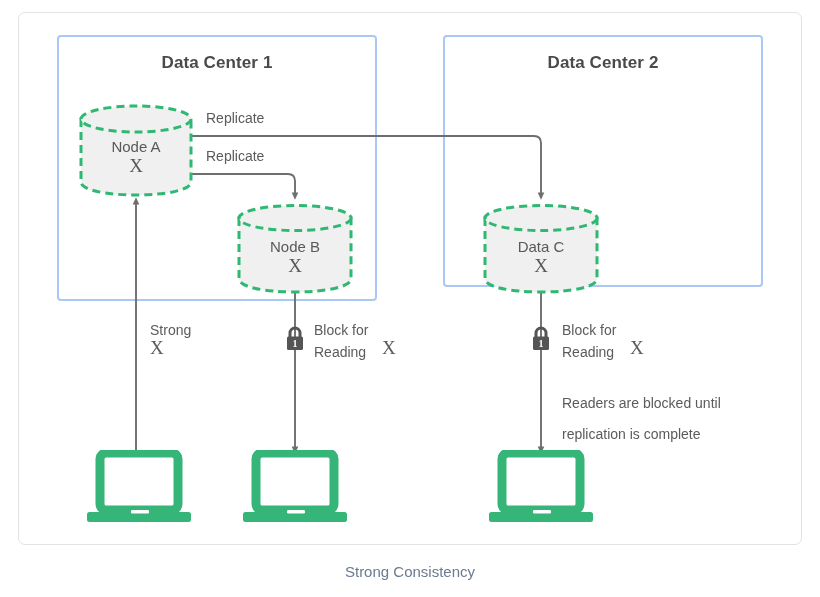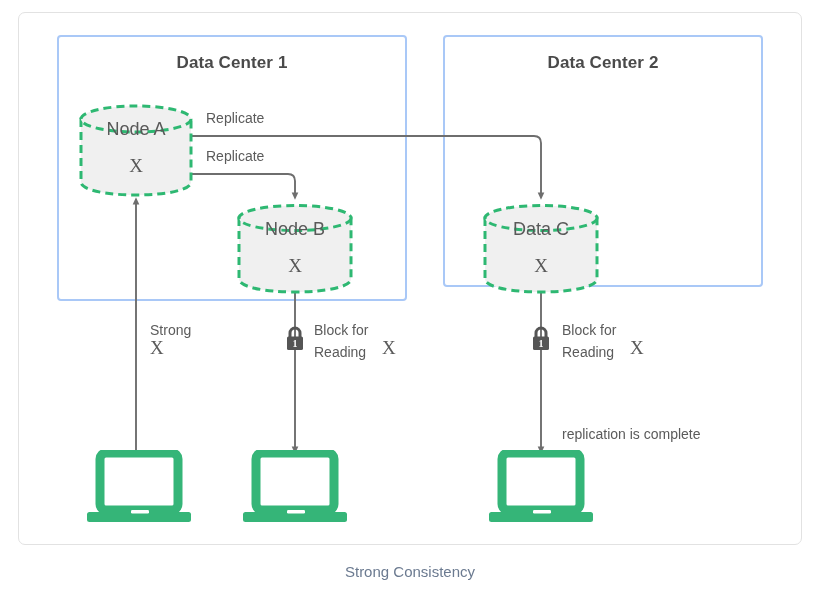--- a/index.html
+++ b/index.html
@@ -31,21 +31,21 @@
     background: #ffffff;
     box-sizing: border-box;
   }
   .dc-box {
     position: absolute;
     border: 2px solid #a9c8f7;
     border-radius: 4px;
     background: transparent;
     box-sizing: border-box;
   }
-  #dc1 { left: 57px;  top: 35px; width: 350px; height: 266px; }
+  #dc1 { left: 57px;  top: 35px; width: 320px; height: 266px; }
   #dc2 { left: 443px; top: 35px; width: 320px; height: 252px; }
   .dc-title {
     position: absolute;
     top: 16px;
     left: 0;
     width: 100%;
     text-align: center;
     font-size: 17px;
     font-weight: bold;
     color: #4a4a4a;
@@ -56,22 +56,22 @@
   }
   .node-label {
     position: absolute;
     left: 0;
     width: 100%;
     text-align: center;
     color: #595959;
     pointer-events: none;
   }
   .node-name {
-    font-size: 18px;
-    top: 16px;
+    font-size: 15px;
+    top: 35px;
   }
   .node-value {
     font-family: "Liberation Serif", serif;
     font-size: 19px;
     top: 52px;
   }
   .svg-layer {
     position: absolute;
     left: 0; top: 0;
     width: 820px;
@@ -188,20 +188,21 @@
     <svg width="22" height="26" viewBox="0 0 22 26">
       <path d="M6,11 L6,7 a5,5 0 0 1 10,0 L16,11" fill="none" stroke="#555555" stroke-width="3"></path>
       <rect x="3" y="10.5" width="16" height="13.5" rx="1.6" fill="#555555"></rect>
       <text x="11" y="21" font-family="Liberation Serif, serif" font-size="10" font-weight="bold" fill="#ffffff" text-anchor="middle">1</text>
     </svg>
   </div>
   <div class="txt" style="left:562px; top:320px;">Block for</div>
   <div class="txt" style="left:562px; top:342px;">Reading</div>
   <div class="txt txt-serif-x" style="left:630px; top:338px;">X</div>
 
+  <div class="txt" style="left:562px; top:393px;">Readers are blocked until</div>
   <div class="txt" style="left:562px; top:424px;">replication is complete</div>
 
   <div class="laptop" style="left:84px; top:450px;">
     <svg width="110" height="75" viewBox="0 0 110 75">
       <rect x="16" y="3" width="78" height="57" rx="6" fill="none" stroke="#35b578" stroke-width="9"></rect>
       <rect x="3" y="62" width="104" height="10" rx="2.5" fill="#35b578"></rect>
       <rect x="47" y="60" width="18" height="3.4" rx="1.2" fill="#ffffff"></rect>
     </svg>
   </div>
 

